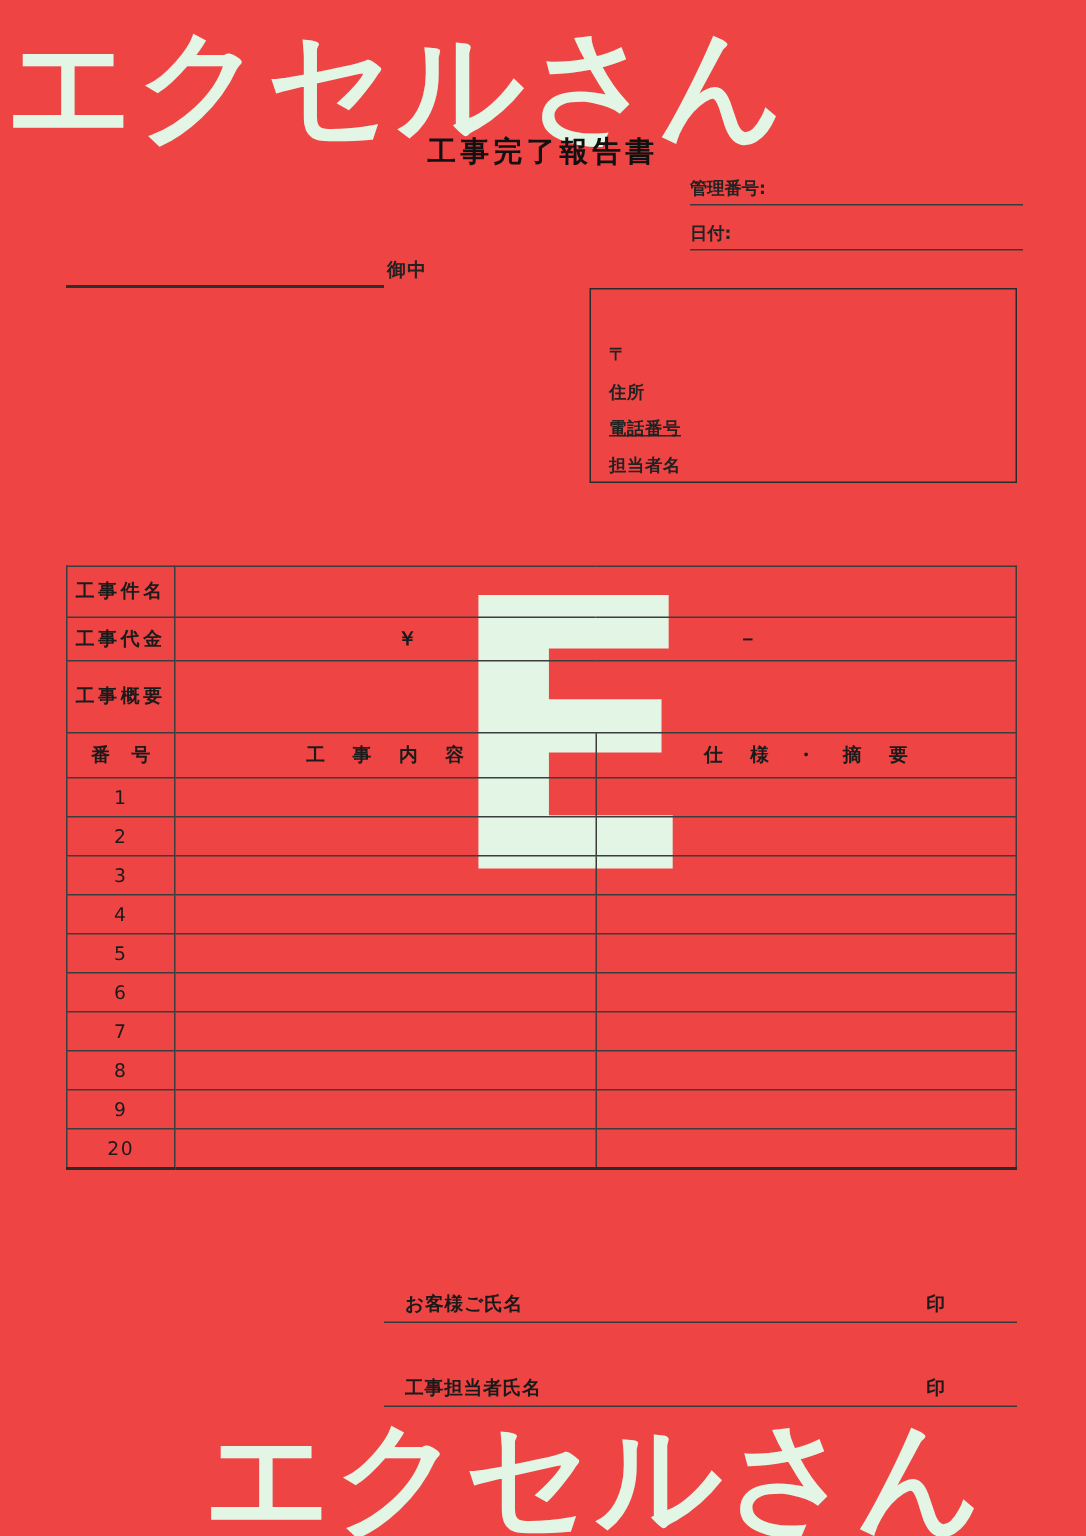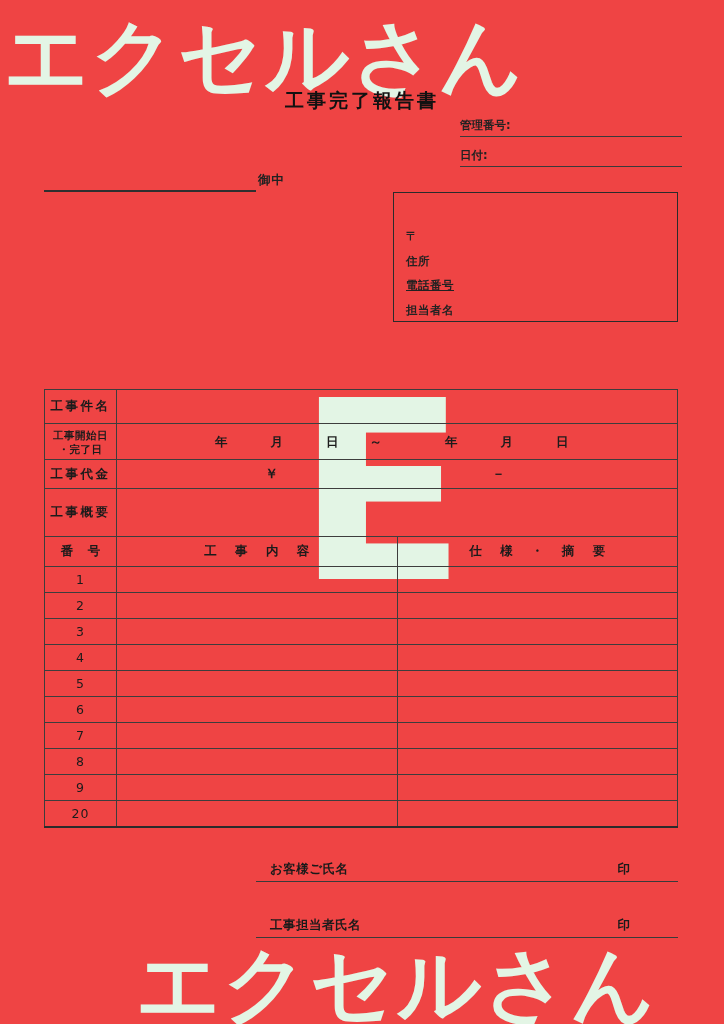--- a/index.html
+++ b/index.html
@@ -132,21 +132,21 @@
     font-size: 13.5px;
     font-weight: 700;
     letter-spacing: 0.6px;
     color: #1a1a1a;
   }
 
   
   .main-table {
     position: absolute;
     left: 44px;
-    top: 389px;
+    top: 377px;
     width: 634px;
     border-collapse: collapse;
     table-layout: fixed;
     background: transparent;
   }
   .main-table td {
     border: 1.3px solid #3d3d3d;
     padding: 0;
     background: transparent;
     font-size: 12.5px;
@@ -295,31 +295,20 @@
     </div>
 
 
     <table class="main-table">
       <tbody>
         <tr class="r-name">
           <td class="lbl-cell">工事件名</td>
           <td colspan="2"></td>
         </tr>
 
-        <tr class="r-date">
-          <td class="lbl-cell two-line">
-            <div>工事開始日</div>
-            <div>・完了日</div>
-          </td>
-          <td colspan="2" class="date-cell">
-            <div class="date-inner">
-              <span>年</span><span class="gap"></span><span>月</span><span class="gap"></span><span>日</span><span class="gap-sm"></span><span>～</span><span class="gap-lg"></span><span>年</span><span class="gap"></span><span>月</span><span class="gap"></span><span>日</span>
-            </div>
-          </td>
-        </tr>
 
         <tr class="r-fee">
           <td class="lbl-cell">工事代金</td>
           <td colspan="2" class="fee-cell">
             <span class="fee-yen">￥</span>
             <span class="fee-dash">－</span>
           </td>
         </tr>
 
         <tr class="r-desc">

